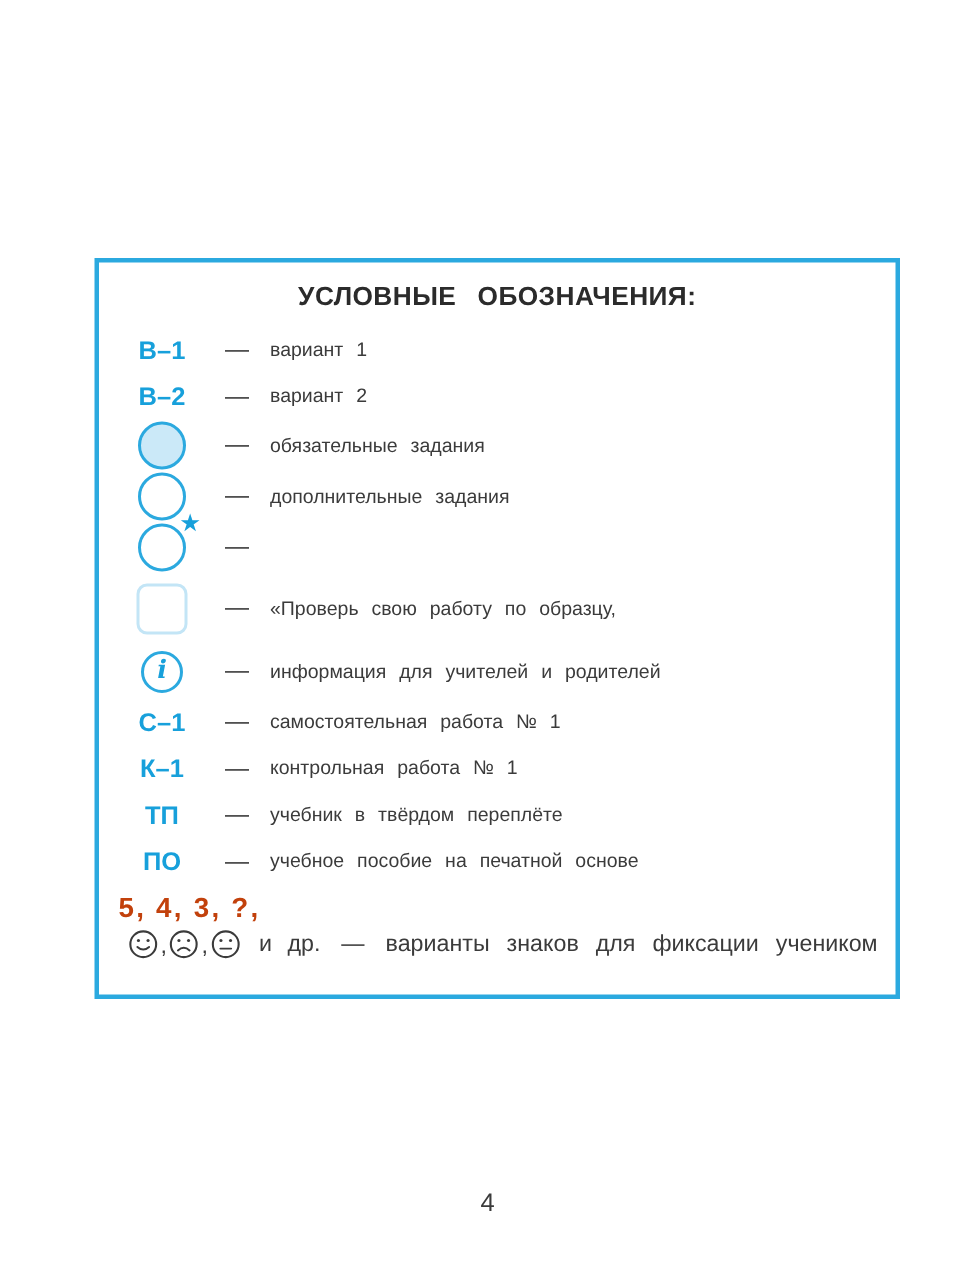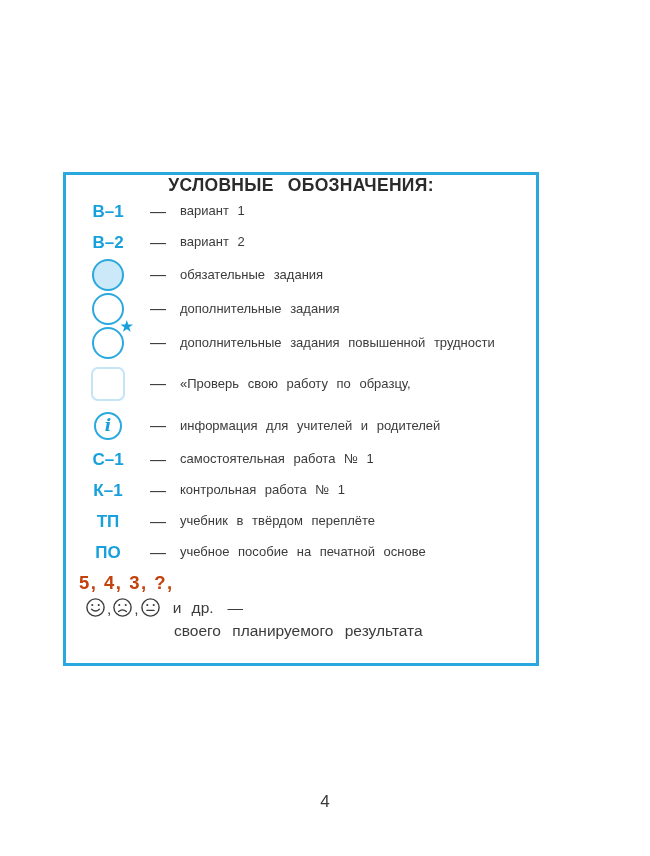--- a/index.html
+++ b/index.html
@@ -1,28 +1,29 @@
 <!DOCTYPE html>
 <html><head>
 <meta charset="utf-8">
 <style>
   html,body { margin:0; padding:0; }
   body {
     width:650px; height:856px; background:#ffffff; position:relative;
     font-family:"Liberation Sans", sans-serif; color:#3B3B3B; overflow:hidden;
   }
   .legend-box {
-    position:absolute; left:63px; top:172px; width:476px; height:494px;
+    position:absolute; left:63px; top:172px; width:537px; height:494px;
     border:3px solid #2BA9DF; box-sizing:border-box; background:#fff;
+    padding-top:12px;
   }
   .legend-title {
     text-align:center; font-weight:bold; font-size:17.5px; color:#2B2B2B;
     word-spacing:9px; letter-spacing:0.3px;
   }
-  .rows { }
+  .rows { margin-top:10px; }
   .row { display:flex; align-items:center; }
   .row.h31 { min-height:31px; }
   .row.h34 { min-height:34px; }
   .row.h48 { min-height:48px; }
   .row.h36 { min-height:36px; }
   .sym {
     width:84px; flex:none; display:flex; justify-content:center; align-items:center;
     font-weight:bold; font-size:17px; color:#17A0DB;
   }
   .dash { width:30px; flex:none; font-size:16px; color:#3B3B3B; }
@@ -108,21 +109,20 @@
     </div>
 
     <div class="row h34">
       <span class="sym">
         <span class="star-wrap">
           <span class="circle"></span>
           <span class="star">★</span>
         </span>
       </span>
       <span class="dash">—</span>
-      <span class="desc">дополнительные задания повышенной трудности</span>
     </div>
 
     <div class="row h48">
       <span class="sym">
           <span class="square"></span>
         </span>
       <span class="dash">—</span>
       <span class="desc">
         <span>«Проверь свою работу по образцу,</span>
       </span>
@@ -180,20 +180,20 @@
           <span class="comma">,</span>
           <svg width="21" height="21" viewBox="0 0 21 21">
             <circle cx="10.5" cy="10.5" r="8.6" fill="none" stroke="#3B3B3B" stroke-width="1.4"></circle>
             <circle cx="7.3" cy="8" r="1.05" fill="#3B3B3B"></circle>
             <circle cx="13.7" cy="8" r="1.05" fill="#3B3B3B"></circle>
             <path d="M6.9 13.4 L14.1 13.4" fill="none" stroke="#3B3B3B" stroke-width="1.3" stroke-linecap="round"></path>
           </svg>
         </span>
         <span class="after-faces">и др.</span>
         <span class="fdash">—</span>
+        <span class="fl2-text">варианты знаков для фиксации учеником</span>
       </div>
-      <div class="footer-line3">своего планируемого результата</div>
     </div>
 
   </div>
 </div>
 
 <div class="page-number">4</div>
 
 </body></html>

